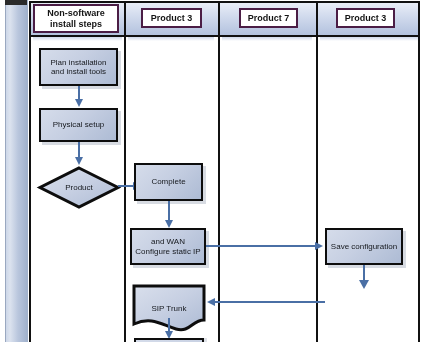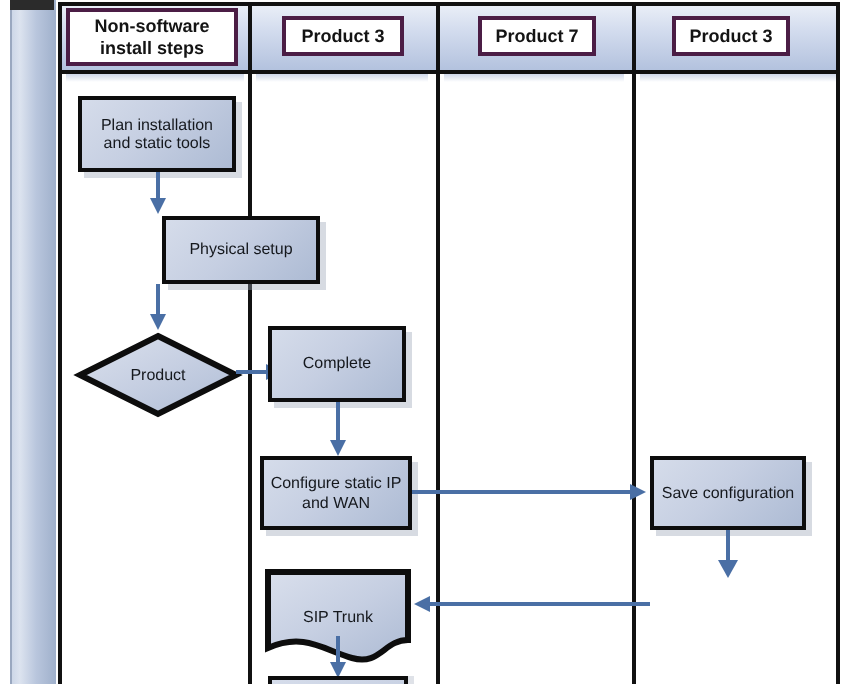--- a/index.html
+++ b/index.html
@@ -99,30 +99,30 @@
     <span>Product 7</span>
   </div>
 
   <div class="hdr-box" style="left:336px;top:8px;width:59px;height:20px;font-size:9px;">
     <span>Product 3</span>
   </div>
 
   <div class="node" style="left:39px;top:48px;width:79px;height:38px;font-size:8px;">
     <div>
       <div>Plan installation</div>
-      <div>and static tools</div>
+      <div>and install tools</div>
     </div>
   </div>
 
   <svg class="conn" style="left:74px;top:86px;width:10px;height:22px;">
     <line x1="5" y1="0" x2="5" y2="14"></line>
     <polygon points="1,13 9,13 5,21"></polygon>
   </svg>
 
-  <div class="node" style="left:39px;top:108px;width:79px;height:34px;font-size:8px;margin-left:42px;">
+  <div class="node" style="left:39px;top:108px;width:79px;height:34px;font-size:8px;">
     <span>Physical setup</span>
   </div>
 
   <svg class="conn" style="left:74px;top:142px;width:10px;height:24px;">
     <line x1="5" y1="0" x2="5" y2="16"></line>
     <polygon points="1,15 9,15 5,23"></polygon>
   </svg>
 
   <div class="diamond-wrap" style="left:37px;top:165px;width:84px;height:45px;">
     <svg width="84" height="45" viewBox="0 0 84 45">
@@ -149,22 +149,22 @@
     <span>Complete</span>
   </div>
 
   <svg class="conn" style="left:164px;top:201px;width:10px;height:28px;">
     <line x1="5" y1="0" x2="5" y2="20"></line>
     <polygon points="1,19 9,19 5,27"></polygon>
   </svg>
 
   <div class="node" style="left:130px;top:228px;width:76px;height:37px;font-size:8px;">
     <div>
+      <div>and WAN</div>
       <div>Configure static IP</div>
-      <div>and WAN</div>
     </div>
   </div>
 
   <svg class="conn" style="left:206px;top:241px;width:118px;height:10px;">
     <line x1="0" y1="5" x2="110" y2="5"></line>
     <polygon points="109,1 109,9 117,5"></polygon>
   </svg>
 
   <div class="doc-wrap" style="left:132px;top:284px;width:74px;height:48px;">
     <svg width="74" height="48" viewBox="0 0 74 48">

